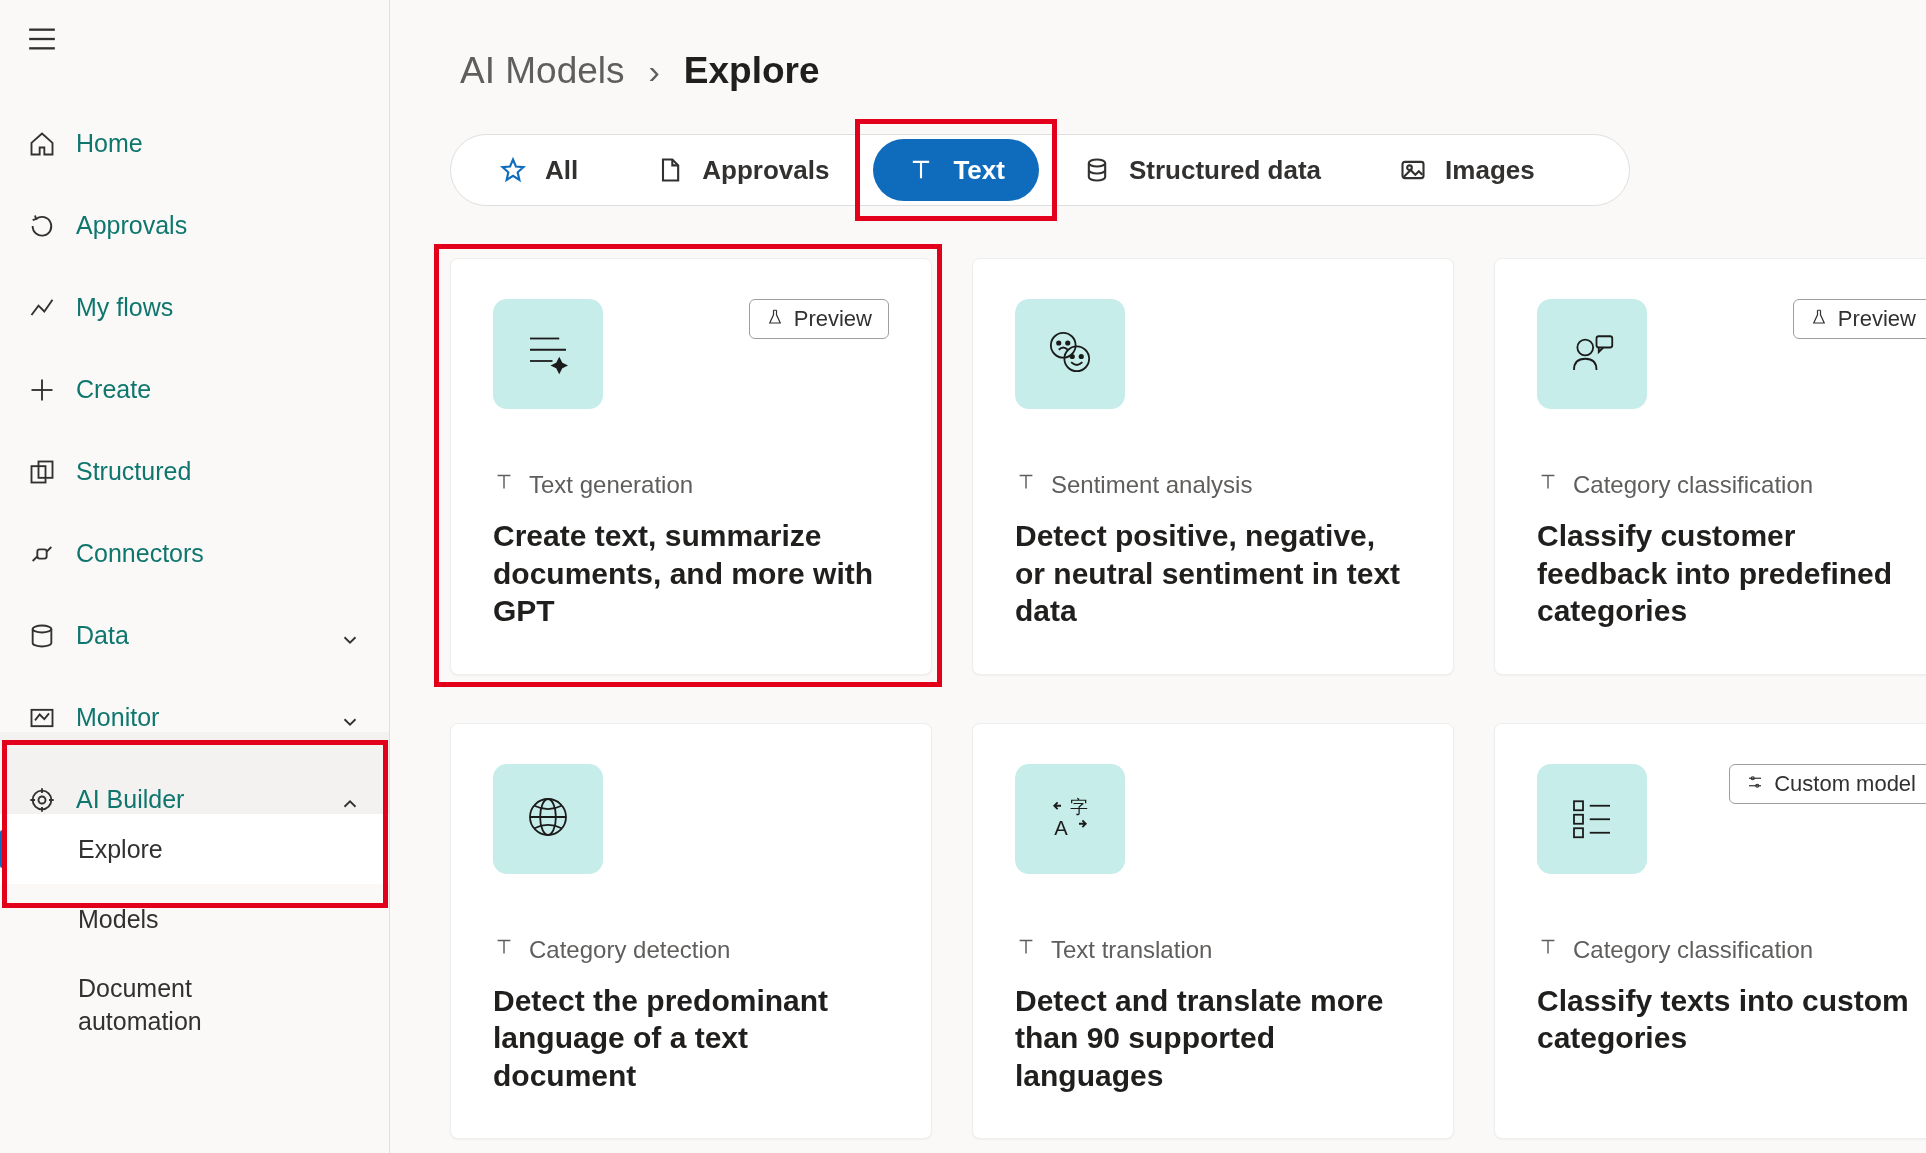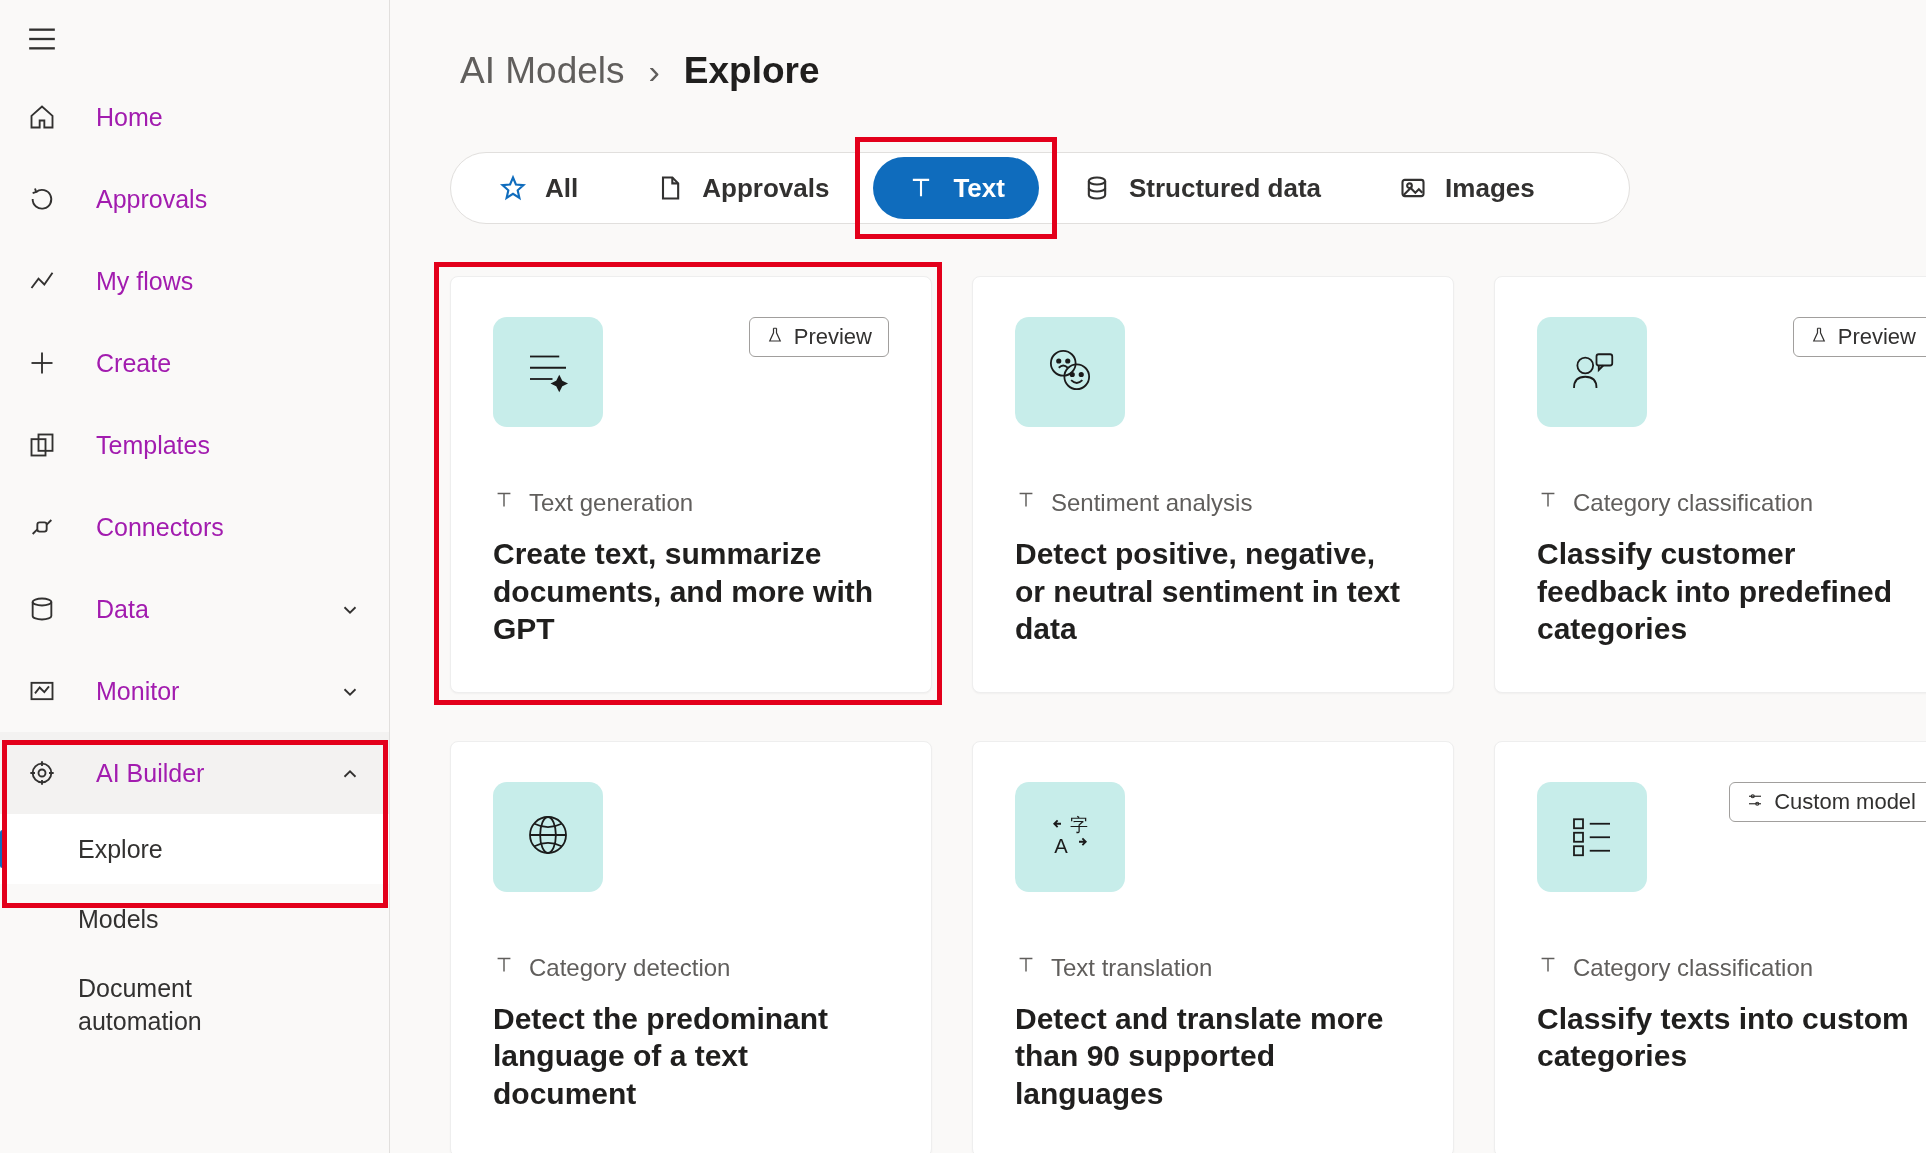--- a/index.html
+++ b/index.html
@@ -20,28 +20,27 @@
     border-right: 1px solid #e1dfdd;
     padding-top: 10px;
     flex-shrink: 0;
   }
   .hamburger {
     padding: 18px 28px 22px;
   }
   .hamburger svg { width: 28px; height: 22px; }
   .nav-item {
     display: flex;
-    align-items: center;
+    align-items: flex-end;
     padding: 0 28px;
     height: 82px;
     font-size: 25px;
-    color: #a21caf;
+    color: #0f766e;
     cursor: pointer;
     position: relative;
-    gap: 20px;
   }
   .nav-item .icon {
     width: 48px;
     display: inline-flex;
     align-items: center;
   }
   .nav-item .icon svg { width: 28px; height: 28px; stroke: #323130; fill: none; stroke-width: 1.6; }
   .nav-item .chevron {
     margin-left: auto;
     width: 22px; height: 22px;
@@ -82,21 +81,21 @@
     flex: 1;
     padding: 50px 60px 0 60px;
     position: relative;
     overflow: hidden;
   }
   .breadcrumb {
     display: flex;
     align-items: center;
     gap: 24px;
     font-size: 37px;
-    margin-bottom: 60px;
+    margin-bottom: 42px;
     padding-left: 10px;
   }
   .breadcrumb .crumb { color: #605e5c; }
   .breadcrumb .here { font-weight: 700; color: #201f1e; }
   .breadcrumb .sep { color: #605e5c; font-size: 34px; }
 
   .filter-bar {
     display: flex;
     align-items: center;
     border: 1px solid #e1dfdd;
@@ -243,21 +242,21 @@
       <span>Create</span>
     </div>
 
     <div class="nav-item">
       <span class="icon">
         <svg viewBox="0 0 24 24">
             <rect x="3" y="7" width="12" height="14"></rect>
             <rect x="9" y="3" width="12" height="14"></rect>
           </svg>
       </span>
-      <span>Templates</span>
+      <span>Structured</span>
     </div>
 
     <div class="nav-item">
       <span class="icon">
         <svg viewBox="0 0 24 24">
             <path d="M8 14 L4 18"></path>
             <path d="M16 10 L20 6"></path>
             <rect x="8" y="8" width="8" height="8" rx="2"></rect>
           </svg>
       </span>

